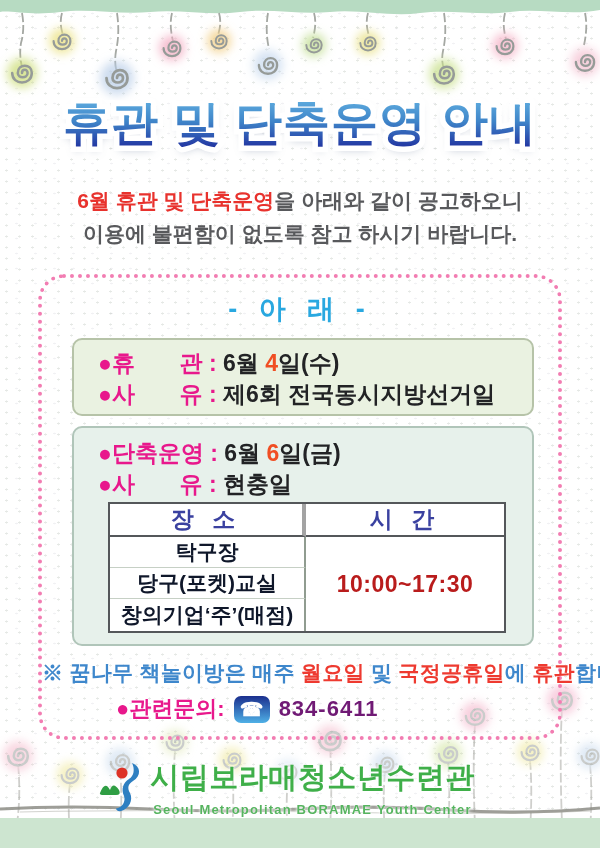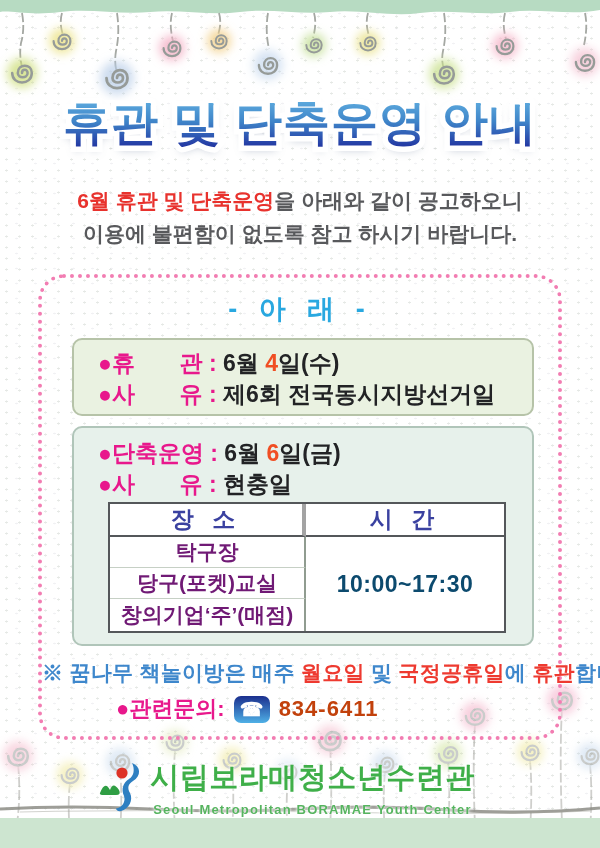--- a/index.html
+++ b/index.html
@@ -54,36 +54,36 @@
 
   
   .stable {
     position:absolute; left:34px; top:74px; width:398px; height:131px; background:#ffffff;
     border:2px solid #54575a; box-sizing:border-box;
     display:grid; grid-template-columns:196px 1fr; grid-template-rows:33px 31px 31px 1fr;
   }
   .cell { display:flex; align-items:center; justify-content:center; box-sizing:border-box; }
   .th { font-size:23px; font-weight:bold; color:#3a41a0; letter-spacing:6px; border-bottom:2px solid #54575a; }
   .th-place { border-right:4px solid #a3a3a3; }
-  .place { font-size:21px; font-weight:bold; color:#701a75; border-right:2px solid #909c90; border-bottom:1.5px solid #c6d0c5; }
+  .place { font-size:21px; font-weight:bold; color:#0f172a; border-right:2px solid #909c90; border-bottom:1.5px solid #c6d0c5; }
   .place.last { border-bottom:none; }
-  .time-cell { grid-column:2; grid-row:2/5; font-size:23px; font-weight:bold; color:#0c4a6e; letter-spacing:0.5px; }
+  .time-cell { grid-column:2; grid-row:2/5; font-size:23px; font-weight:bold; color:#b91c1c; letter-spacing:0.5px; }
 
   
   .fnote { position:absolute; top:381px; left:0; width:100%; text-align:center;
            font-size:21px; font-weight:bold; letter-spacing:0.3px; white-space:pre; }
   .fb { color:#3e87cc; } .fr { color:#ee3a30; }
   .contact { position:absolute; top:416px; left:74px; font-size:22px; font-weight:bold;
              display:flex; align-items:center; gap:9px; }
   .contact .clabel { color:#e8188c; }
   .phone-badge { display:inline-flex; align-items:center; justify-content:center;
     width:36px; height:27px; border-radius:7px;
     background:linear-gradient(180deg,#1b2f8e 0%, #4fb0e6 100%);
     color:#ffffff; font-size:19px; line-height:1; }
-  .contact .num { color:#c2410c; letter-spacing:1px; }
+  .contact .num { color:#701a75; letter-spacing:1px; }
 
   
   .bottom-deco { position:absolute; left:0; top:684px; z-index:1; }
   .sketch-line { position:absolute; left:0; top:800px; z-index:1; }
   .bottom-band { position:absolute; left:0; top:818px; width:600px; height:30px; background:#cde5d0; z-index:1; }
 
   .logo { position:absolute; top:762px; left:0; width:600px; display:flex; justify-content:center; z-index:3; }
   .logo-inner { display:flex; align-items:flex-start; gap:7px; transform:translateX(-14px); }
   .logo-text { display:flex; flex-direction:column; align-items:center; }
   .org-kr { font-size:29px; font-weight:bold; color:#3faf49; letter-spacing:0.5px; line-height:31px;

